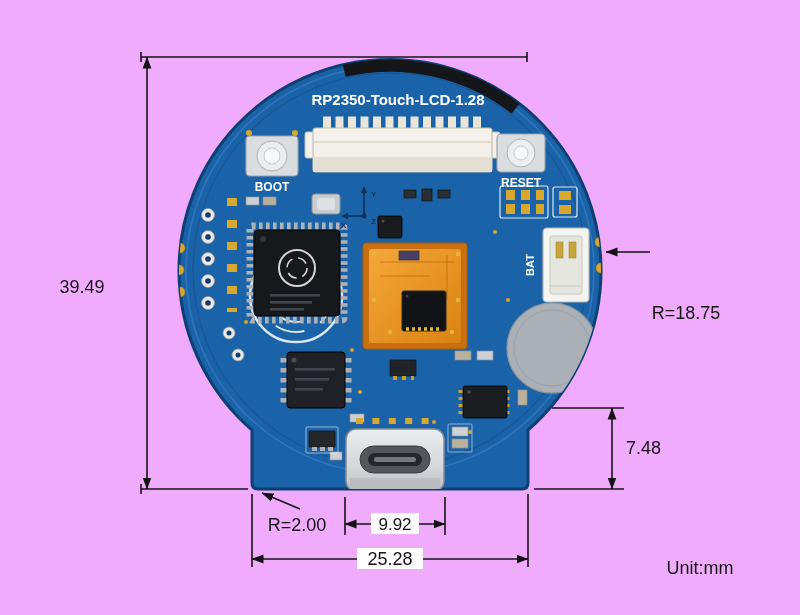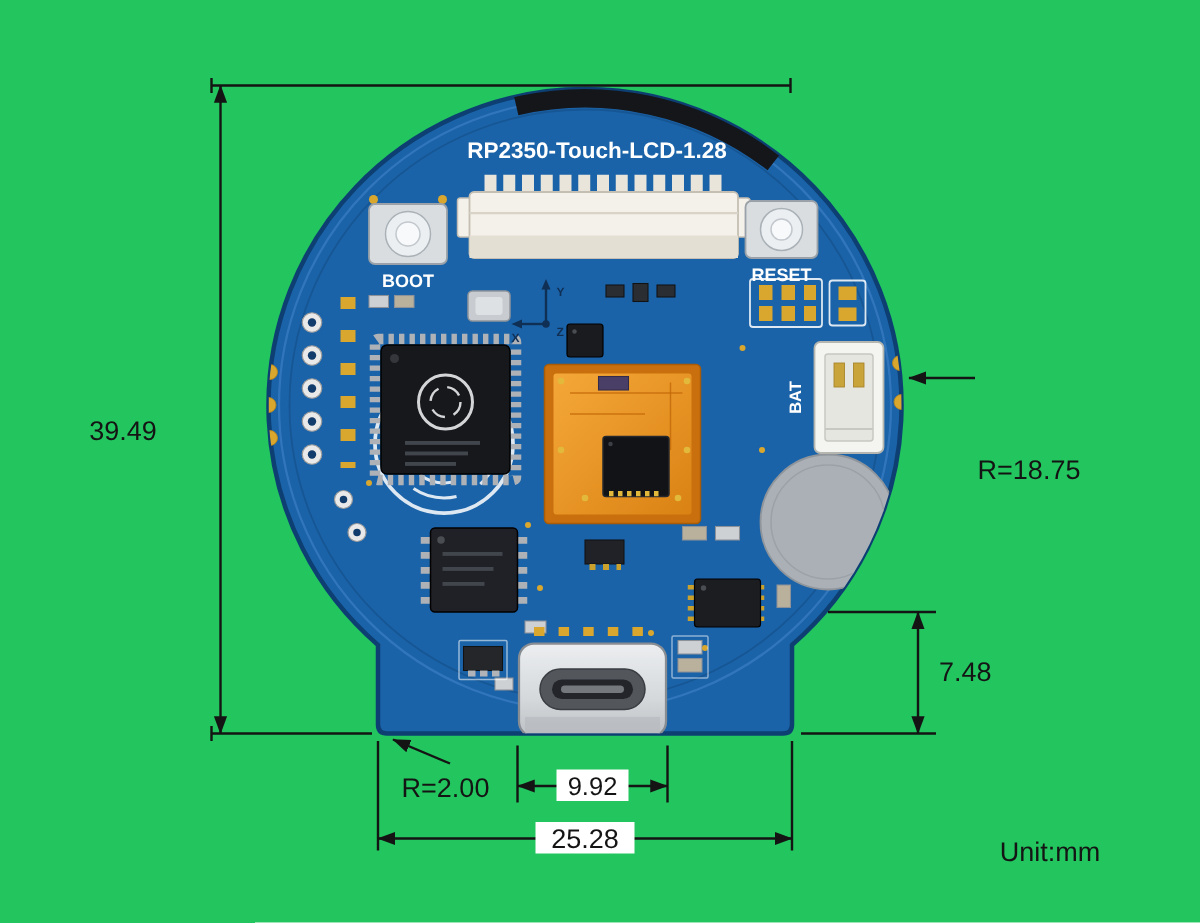--- a/index.html
+++ b/index.html
@@ -1,17 +1,17 @@
 <!DOCTYPE html>
 <html><head>
 <meta charset="utf-8">
 <style>
   html,body{margin:0;padding:0;background:#fff;}
   .stage{
-    position:relative;width:800px;height:615px;background:#22c55e;
+    position:relative;width:800px;height:615px;background:#f0abfc;
     font-family:"Liberation Sans",sans-serif;overflow:hidden;
   }
   svg{position:absolute;left:0;top:0;}
   text{font-family:"Liberation Sans",sans-serif;}
   .dim-text{font-size:18px;fill:#141414;}
   .dim-text-sm{font-size:17px;fill:#141414;}
   .silk{fill:#ffffff;font-weight:bold;}
   .silk-sm{font-size:12px;}
   .axis-lbl{font-size:8px;fill:#0f2f55;font-weight:bold;}
 </style>

